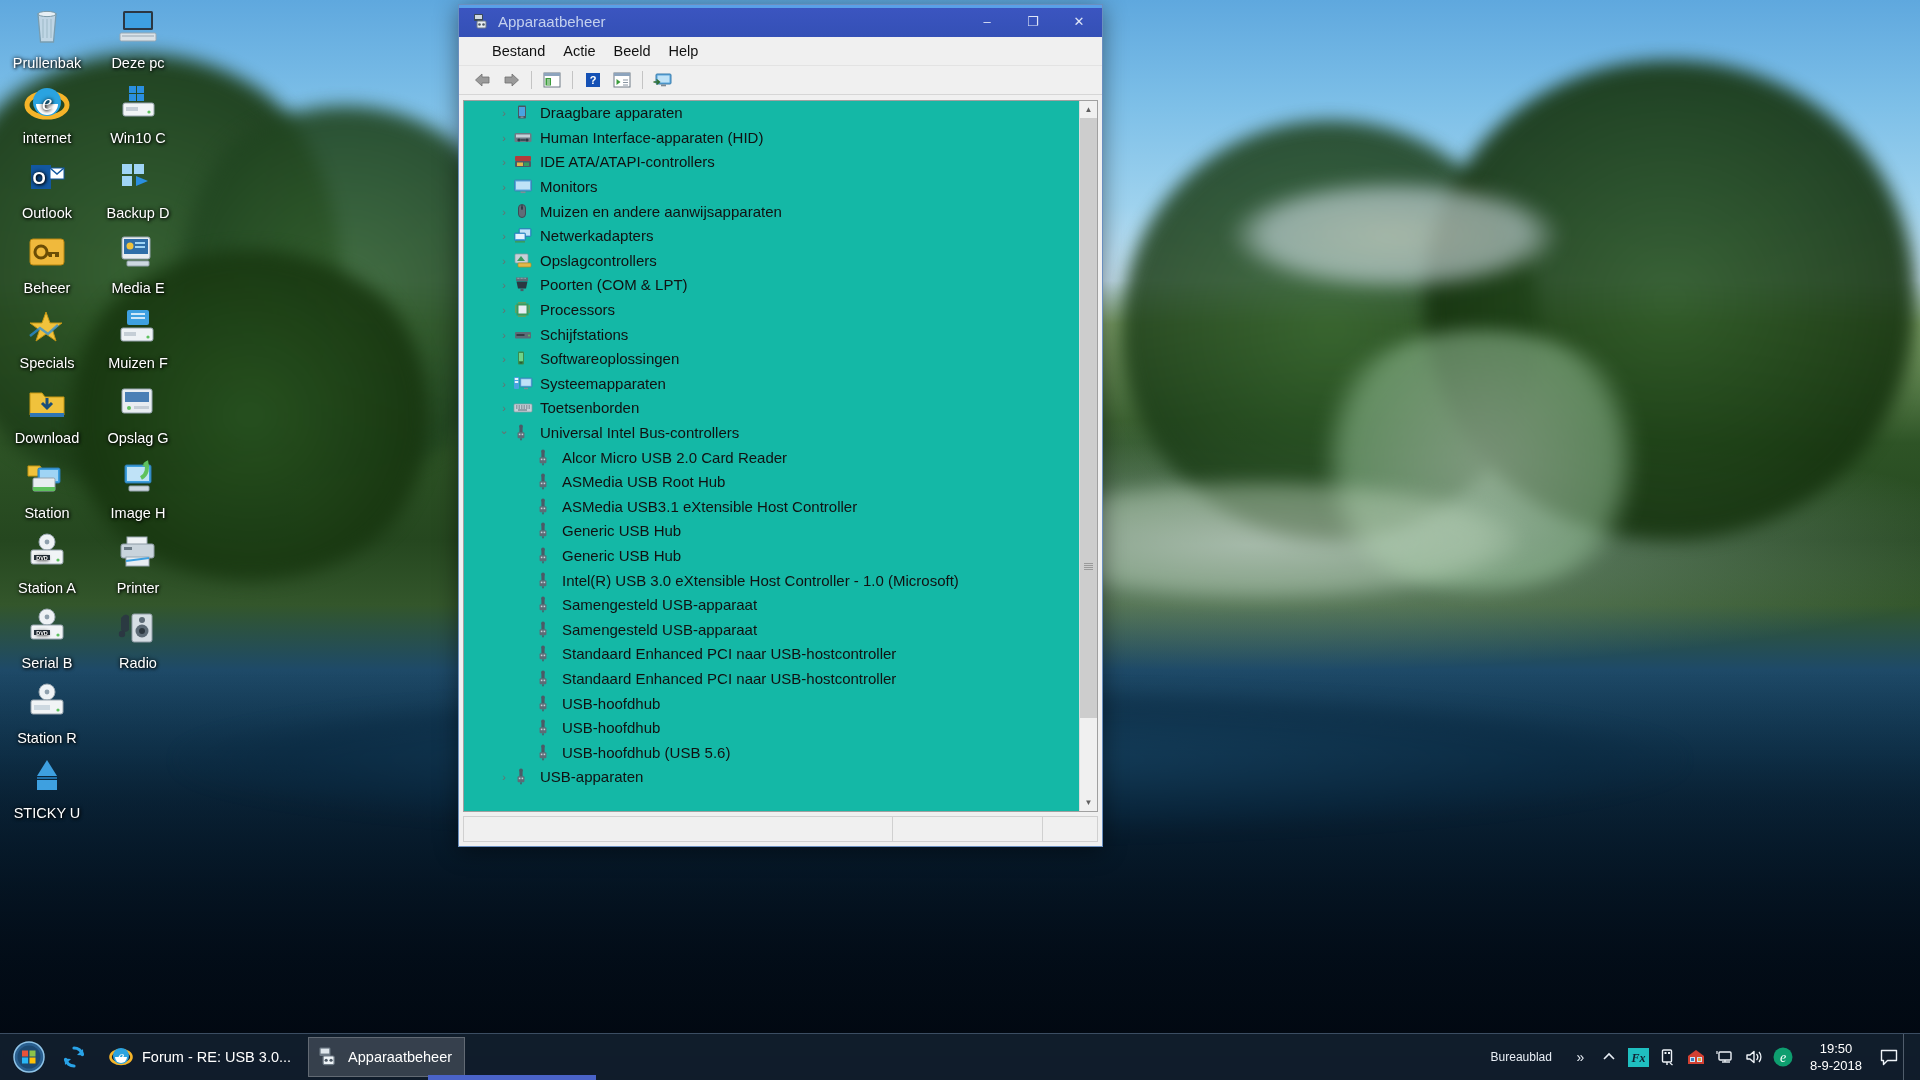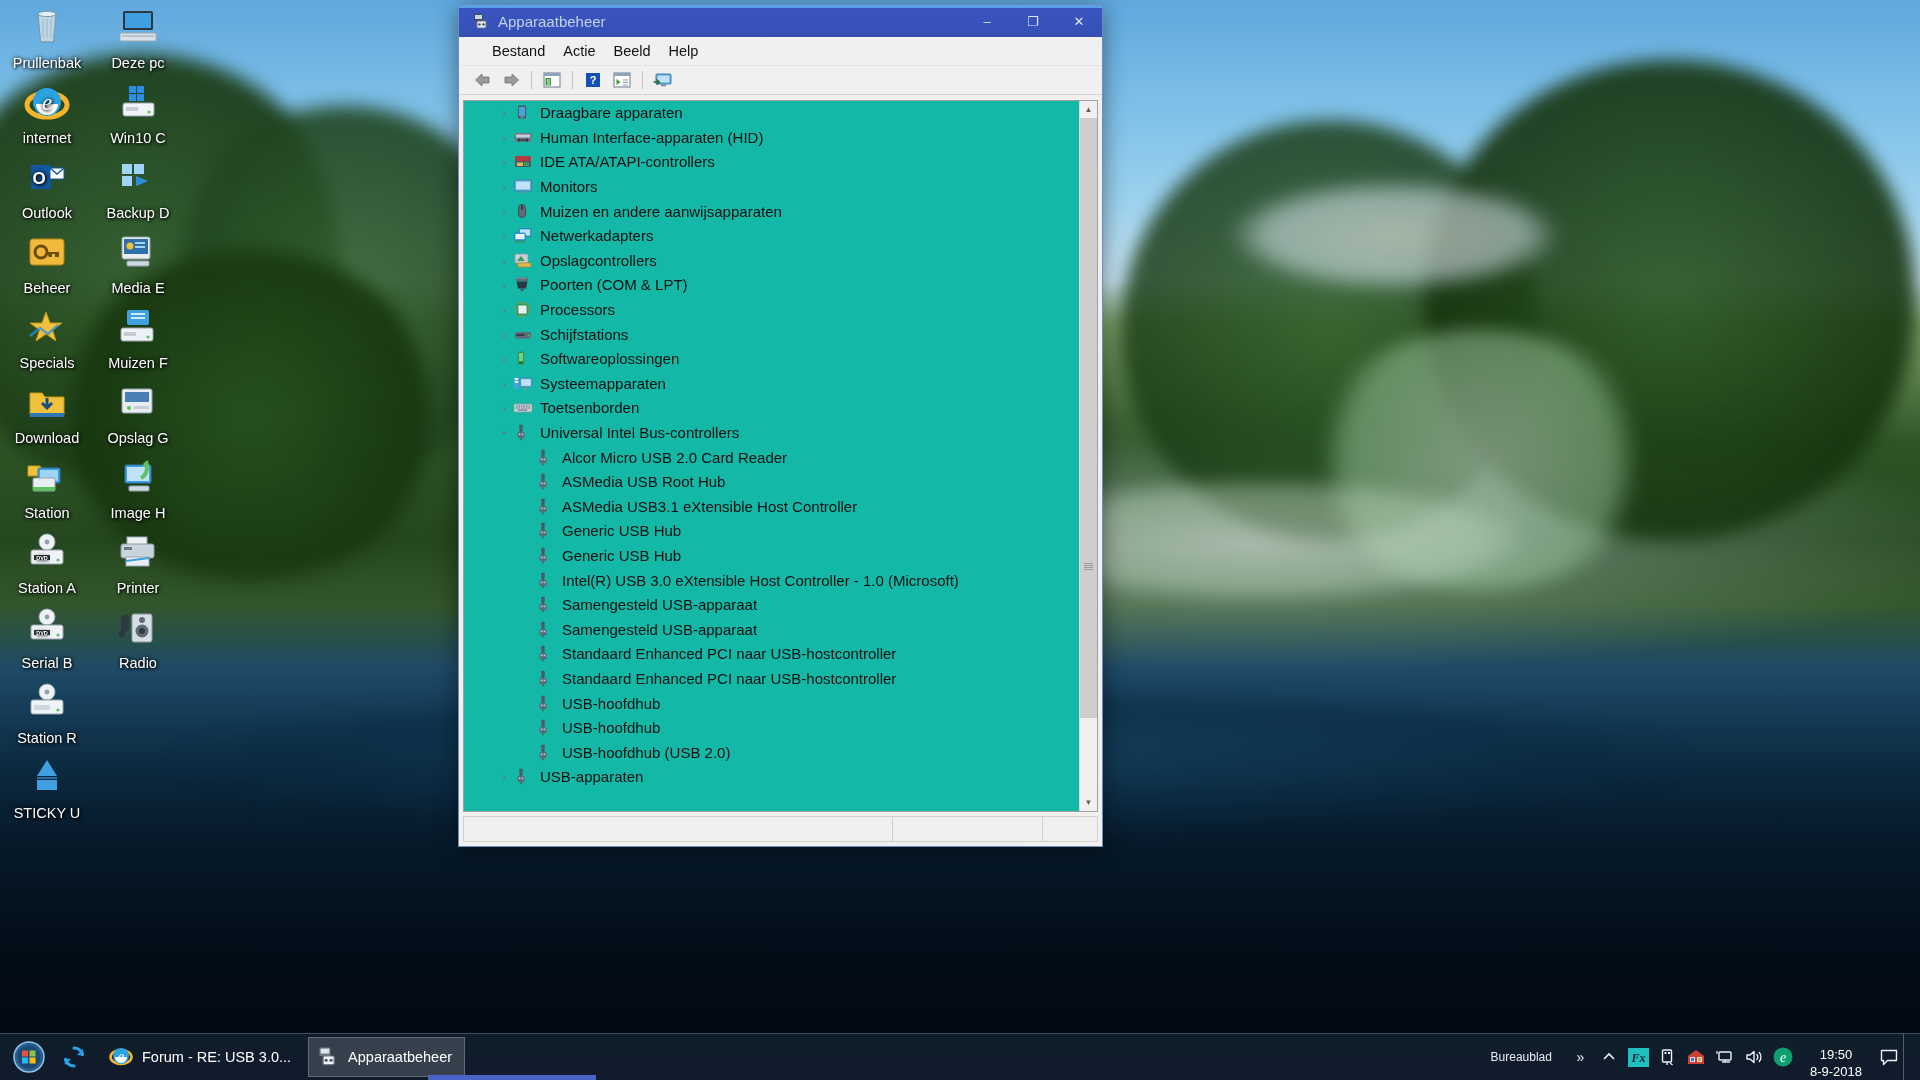--- a/index.html
+++ b/index.html
@@ -285,21 +285,21 @@
   .tray-icon {
     width: 29px; height: 46px;
     display: flex; align-items: center; justify-content: center;
     position: relative;
   }
   #tray-clock {
     color: #fff; font-size: 13px;
     text-align: center;
     line-height: 17px;
     padding: 0 12px;
-    display: flex; flex-direction: column; justify-content: flex-end;
+    display: flex; flex-direction: column; justify-content: center;
     height: 46px;
   }
   #show-desktop {
     width: 14px; height: 46px;
     border-left: 1px solid rgba(200,215,230,0.35);
   }
   .tray-chevron { color: #e8eef5; font-size: 14px; }
 </style>
 </head>
 <body>
@@ -869,21 +869,21 @@
         <div class="tree-row child">
           <span class="chev none"></span>
           <span class="ticon"><svg width="16" height="17" viewBox="0 0 16 17">
               <circle cx="8" cy="2.4" r="1.9" fill="#4c5a66"></circle>
               <rect x="6.4" y="3.6" width="3.2" height="5" fill="#4c5a66"></rect>
               <rect x="4.6" y="8.3" width="6.8" height="6" rx="1" fill="#5d6b76"></rect>
               <rect x="5.8" y="9.6" width="1.6" height="1.6" fill="#c6d0d8"></rect>
               <rect x="8.6" y="9.6" width="1.6" height="1.6" fill="#c6d0d8"></rect>
               <rect x="7.2" y="14.3" width="1.6" height="2" fill="#4c5a66"></rect>
             </svg></span>
-          <span class="tlabel">USB-hoofdhub (USB 2.0)</span>
+          <span class="tlabel">USB-hoofdhub (USB 5.6)</span>
         </div>
         <div class="tree-row">
           <span class="chev closed"></span>
           <span class="ticon"><svg width="16" height="17" viewBox="0 0 16 17">
               <circle cx="8" cy="2.4" r="1.9" fill="#4c5a66"></circle>
               <rect x="6.4" y="3.6" width="3.2" height="5" fill="#4c5a66"></rect>
               <rect x="4.6" y="8.3" width="6.8" height="6" rx="1" fill="#5d6b76"></rect>
               <rect x="5.8" y="9.6" width="1.6" height="1.6" fill="#c6d0d8"></rect>
               <rect x="8.6" y="9.6" width="1.6" height="1.6" fill="#c6d0d8"></rect>
               <rect x="7.2" y="14.3" width="1.6" height="2" fill="#4c5a66"></rect>

